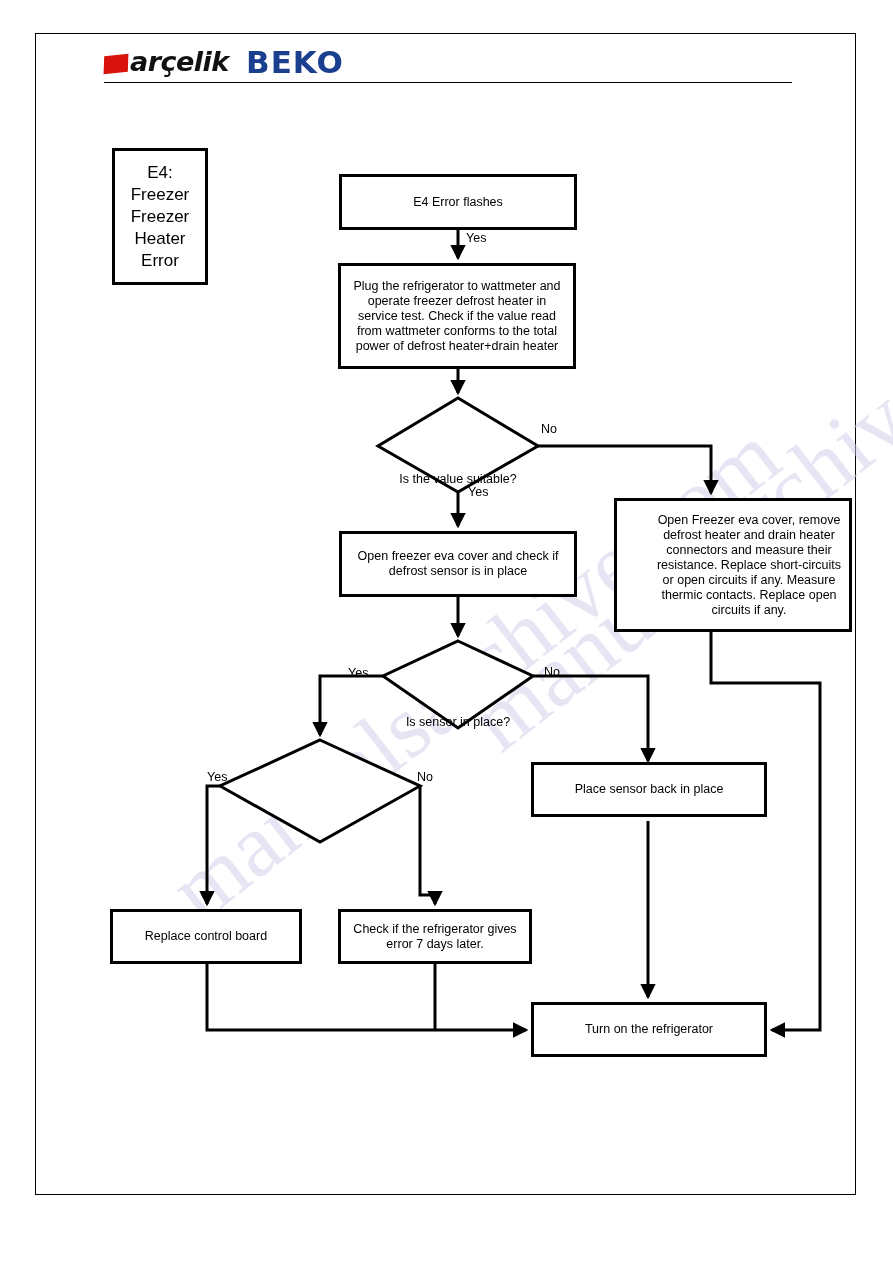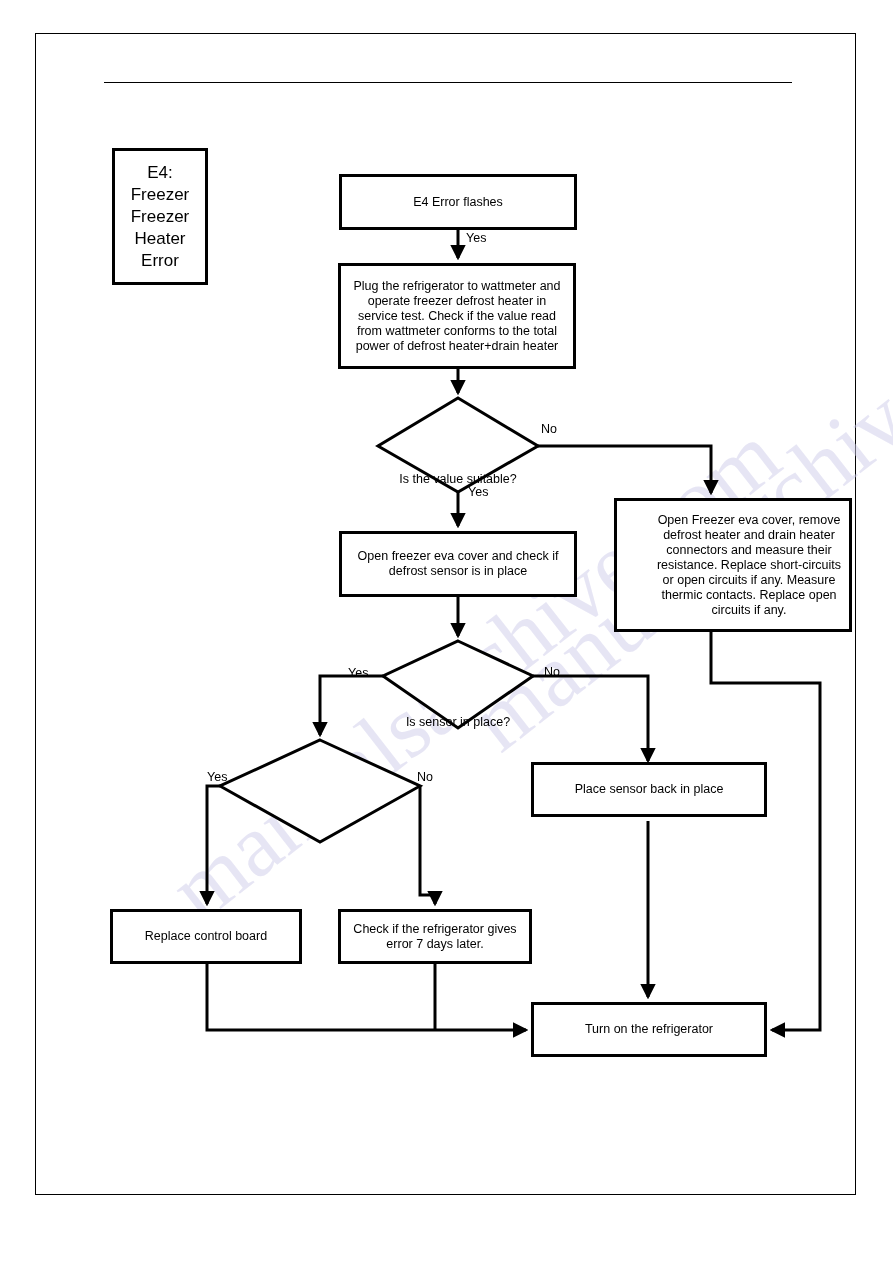--- a/index.html
+++ b/index.html
@@ -156,20 +156,25 @@
   #elabel-yes4 { left: 207px; top: 770px; }
   #elabel-no3  { left: 417px; top: 770px; }
 </style>
 </head>
 <body>
 
 <div id="page">
 
   <div id="page-frame"></div>
 
+  <div id="logo-block">
+    <div id="logo-flag"></div>
+    <div id="logo-arcelik">arçelik</div>
+    <div id="logo-beko">BEKO</div>
+  </div>
   <div id="logo-rule"></div>
 
   <div id="watermark">
     <span style="left:0px;   top:470px;">manualsarchive.com</span>
     <span style="left:300px; top:300px;">manualsarchive.com</span>
   </div>
 
   <svg id="flow" width="893" height="1263">
     <defs>
       <marker id="arr" viewBox="0 0 10 10" refX="8.5" refY="5" markerWidth="5.2" markerHeight="5.2" orient="auto-start-reverse">

